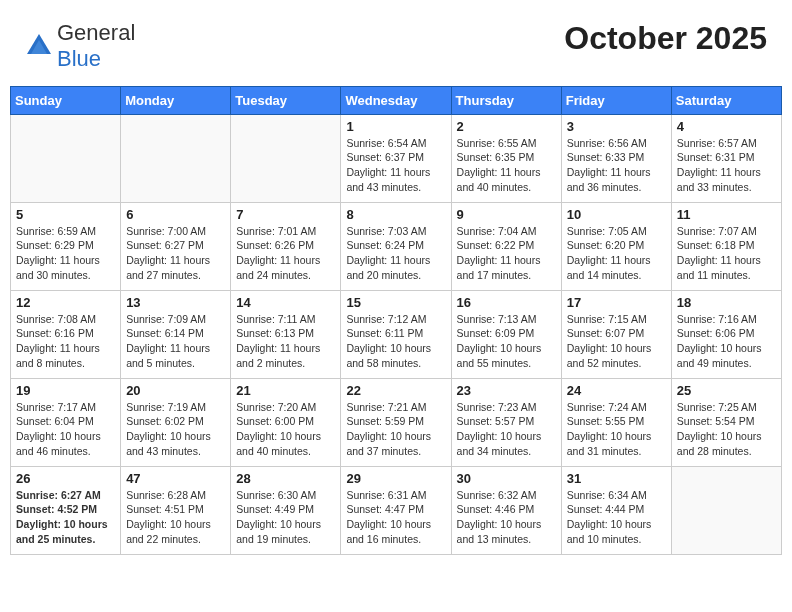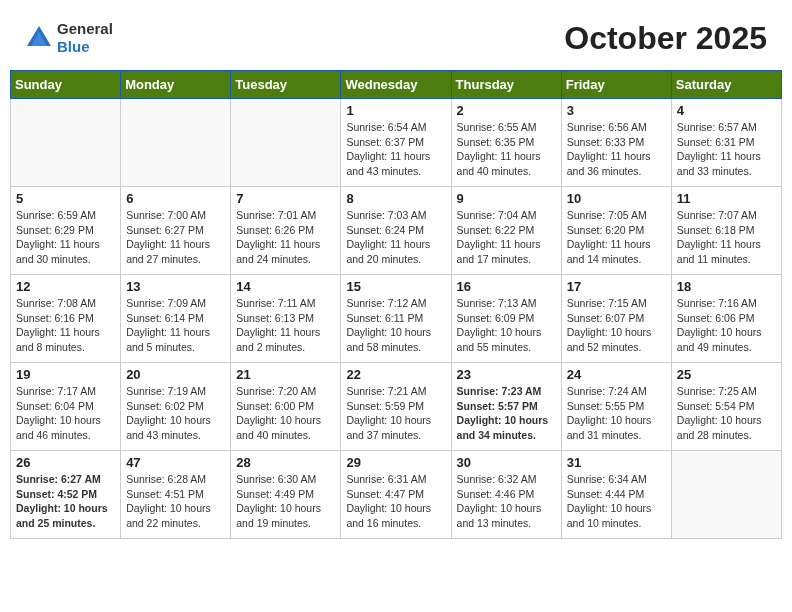--- a/index.html
+++ b/index.html
@@ -15,22 +15,22 @@
       justify-content: space-between;
       align-items: flex-start;
       padding: 10px 15px 5px 15px;
     }
     .logo {
       display: flex;
       align-items: center;
       gap: 4px;
     }
     .logo-text {
-      font-size: 15px;
-      font-weight: bold;
+      font-size: 22px;
+      font-weight: normal;
       line-height: 1.2;
     }
     .logo-general { color: #333; }
     .logo-blue { color: #2970c8; }
     .logo-icon {
       width: 28px;
       height: 28px;
     }
     .title-block {
       text-align: right;
@@ -43,21 +43,21 @@
     .location {
       font-size: 14px;
       color: #555;
     }
     .calendar {
       width: 100%;
       border-collapse: collapse;
       margin-top: 8px;
     }
     .calendar th {
-      background: #4d7c0f;
+      background: #3b82f6;
       color: #fff;
       font-size: 13px;
       font-weight: bold;
       padding: 6px 4px;
       text-align: left;
       border: 1px solid #1a5aaa;
     }
     .calendar td {
       border: 1px solid #ccc;
       vertical-align: top;
@@ -254,21 +254,21 @@
 Daylight: 10 hours and 40 minutes.</div>
         </td>
         <td>
           <div class="day-number">22</div>
           <div class="day-info" style="white-space: pre-line;">Sunrise: 7:21 AM
 Sunset: 5:59 PM
 Daylight: 10 hours and 37 minutes.</div>
         </td>
         <td>
           <div class="day-number">23</div>
-          <div class="day-info" style="white-space: pre-line; font-weight: bold;">Sunrise: 7:23 AM
+          <div class="day-info" style="white-space: pre-line;">Sunrise: 7:23 AM
 Sunset: 5:57 PM
 Daylight: 10 hours and 34 minutes.</div>
         </td>
         <td>
           <div class="day-number">24</div>
           <div class="day-info" style="white-space: pre-line;">Sunrise: 7:24 AM
 Sunset: 5:55 PM
 Daylight: 10 hours and 31 minutes.</div>
         </td>
         <td>

